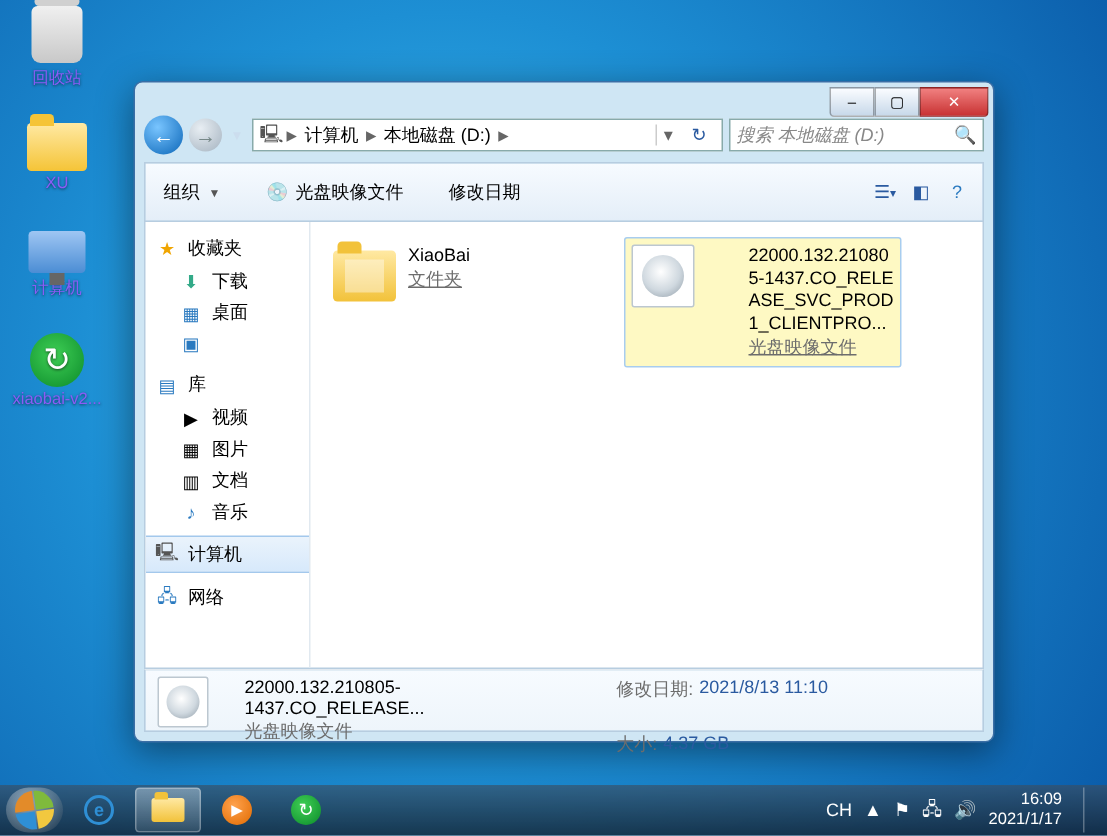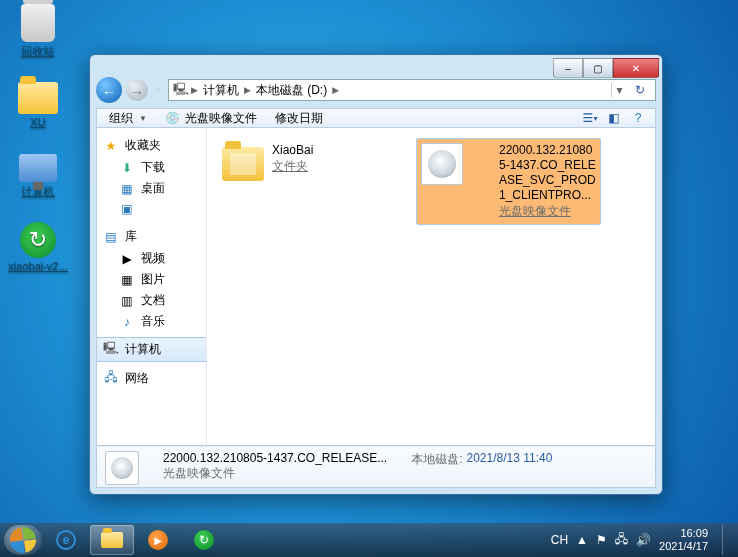--- a/index.html
+++ b/index.html
@@ -1,19 +1,19 @@
 <!DOCTYPE html>
 <html><head>
 <meta charset="utf-8">
 <style>
 * { box-sizing: border-box; margin: 0; padding: 0; font-family: "Microsoft YaHei", "Segoe UI", Tahoma, sans-serif; }
 body { width: 738px; height: 557px; background: radial-gradient(circle at 40% 45%, #3fbced 0%, #1d8fd4 45%, #0a5aa8 100%); position: relative; overflow: hidden; font-size: 12px; }
 
 
-.dicon { position:absolute; width:60px; text-align:center; color:#0c4a6e; text-shadow:0 1px 2px rgba(0,0,0,.6); cursor:pointer;text-decoration:underline; }
+.dicon { position:absolute; width:60px; text-align:center; color:#8b5cf6; text-shadow:0 1px 2px rgba(0,0,0,.6); cursor:pointer; }
 .dicon .gly { width:40px; height:40px; margin:0 auto 2px; display:flex; align-items:center; justify-content:center; font-size:30px; }
 .dicon .lbl { font-size:11px; }
 .trash .gly { background:linear-gradient(#f0f0f0,#c8c8c8); border-radius:4px 4px 6px 6px; width:34px; height:38px; position:relative;}
 .trash .gly::before{content:"";position:absolute;top:-6px;left:2px;right:2px;height:6px;background:#d0d0d0;border-radius:4px;}
 .folder-x .gly{background:linear-gradient(#ffe9a3,#f5c437);border-radius:3px;position:relative;width:40px;height:32px;margin-top:6px;}
 .folder-x .gly::before{content:"";position:absolute;top:-6px;left:2px;width:16px;height:8px;background:#f5c437;border-radius:3px 3px 0 0;}
 .pc .gly{background:linear-gradient(#9fc6f3,#4b8dd4);border-radius:3px;position:relative;width:38px;height:28px;margin-top:6px;}
 .pc .gly::after{content:"";position:absolute;bottom:-8px;left:14px;width:10px;height:8px;background:#666;}
 .xb .gly{background:radial-gradient(circle at 45% 40%,#3fcf55,#0b8a2a);border-radius:50%;width:36px;height:36px;margin-top:2px;position:relative;}
 .xb .gly::after{content:"↻";color:#fff;font-size:22px;position:absolute;inset:0;display:flex;align-items:center;justify-content:center;}
@@ -33,21 +33,21 @@
 .navbtn.fwd{background:radial-gradient(circle at 35% 30%,#e8eef3,#a5b3c0);color:#788; width:22px;height:22px;}
 .navdrop{width:12px;height:22px;display:flex;align-items:center;justify-content:center;color:#cde;font-size:9px;cursor:pointer;}
 .breadcrumb{flex:1;background:#fff;border:1px solid #8aa;height:22px;display:flex;align-items:center;padding:0 4px;gap:2px;}
 .breadcrumb .seg{padding:0 3px;cursor:pointer;}
 .breadcrumb .chev{color:#666;font-size:9px;}
 .bcdrp{width:16px;text-align:center;color:#666;border-left:1px solid #ccc;cursor:pointer;}
 .refresh{width:22px;text-align:center;color:#2a5aa0;cursor:pointer;}
 .search{width:170px;background:#fff;border:1px solid #8aa;height:22px;display:flex;align-items:center;padding:0 4px;color:#888;font-style:italic;}
 .search span:last-child{margin-left:auto;font-style:normal;color:#3a6ea5;cursor:pointer;}
 
-.toolbar{height:20px;background:linear-gradient(#f7fbff,#e4eef8);border:1px solid #b7cde0;display:flex;align-items:center;padding:0 6px;margin-top:5px;gap:6px;}
+.toolbar{height:40px;background:linear-gradient(#f7fbff,#e4eef8);border:1px solid #b7cde0;display:flex;align-items:center;padding:0 6px;margin-top:5px;gap:18px;}
 .tbtn{display:flex;align-items:center;gap:4px;padding:2px 6px;cursor:pointer;border-radius:2px;}
 .tbtn .dd{font-size:8px;color:#555;margin-left:2px;}
 .toolbar .right{margin-left:auto;display:flex;gap:2px;}
 .toolbar .iconbtn{width:22px;height:20px;display:flex;align-items:center;justify-content:center;cursor:pointer;color:#2a5aa0;}
 
 .body{flex:1;display:flex;border:1px solid #b7cde0;border-top:none;background:#fff;min-height:0;}
 
 .nav{width:110px;border-right:1px solid #e1e9f0;overflow:auto;padding:6px 0;}
 .navgrp{margin-bottom:6px;}
 .navhdr{display:flex;align-items:center;padding:3px 6px;gap:6px;cursor:pointer;}
@@ -57,21 +57,21 @@
 .star{color:#f0a500;}
 .dl{color:#3a8;}
 .desk{color:#2a7ac0;}
 .recent{color:#2a7ac0;}
 .lib{color:#2a7ac0;}
 .comp{color:#555;}
 .net{color:#2a7ac0;}
 
 .content{flex:1;padding:10px;display:flex;align-items:flex-start;gap:14px;}
 .tile{display:flex;gap:8px;align-items:flex-start;padding:4px;border:1px solid transparent;border-radius:2px;cursor:pointer;width:185px;}
-.tile.sel{background:#fdba74;border-color:#a8cdef;gap:36px;}
+.tile.sel{background:#fef9c3;border-color:#a8cdef;gap:36px;}
 .ticon{width:42px;height:42px;display:flex;align-items:center;justify-content:center;flex:none;}
 .ticon.folder{background:linear-gradient(#ffe9a3,#f2c23a);border-radius:3px;position:relative;height:34px;margin-top:4px;}
 .ticon.folder::before{content:"";position:absolute;top:-6px;left:3px;width:16px;height:8px;background:#f2c23a;border-radius:3px 3px 0 0;}
 .ticon.folder::after{content:"";position:absolute;inset:6px 8px;background:rgba(255,255,255,.4);}
 .ticon.iso{position:relative;}
 .ticon.iso .disc{width:28px;height:28px;border-radius:50%;background:radial-gradient(circle at 45% 40%,#fff,#cfd8df 55%,#8c99a4);position:absolute;top:7px;left:7px;}
 .ticon.iso .sheet{position:absolute;inset:0;border:1px solid #bcc7d0;background:#fff;border-radius:2px;}
 .tinfo{min-width:0;}
 .tinfo .tname{color:#000;word-break:break-all;line-height:1.25;}
 .tinfo .ttype{color:#6d6d6d;text-decoration:underline;}
@@ -144,20 +144,24 @@
     <div class="breadcrumb">
       <span class="nico comp">🖳</span>
       <span class="chev">▶</span>
       <span class="seg">计算机</span>
       <span class="chev">▶</span>
       <span class="seg">本地磁盘 (D:)</span>
       <span class="chev">▶</span>
       <span class="bcdrp" style="margin-left:auto">▾</span>
       <span class="refresh">↻</span>
     </div>
+    <div class="search">
+      <span>搜索 本地磁盘 (D:)</span>
+      <span>🔍</span>
+    </div>
   </div>
 
   <div class="toolbar">
     <div class="tbtn">
         <span>组织</span>
         <span class="dd">▼</span>
       </div>
     <div class="tbtn">
         <span class="nico">💿</span>
         <span>光盘映像文件</span>
@@ -252,22 +256,26 @@
     <div class="bigico">
         <div class="sheet"></div>
         <div class="disc"></div>
       </div>
     <div>
       <div class="name">22000.132.210805-1437.CO_RELEASE...</div>
       <div class="type">光盘映像文件</div>
     </div>
     <div class="cols">
       <div class="cell">
-          <span class="k">本地磁盘:</span>
-          <span class="v">2021/8/13 11:40</span>
+          <span class="k">修改日期:</span>
+          <span class="v">2021/8/13 11:10</span>
+        </div>
+      <div class="cell" style="width:100%">
+          <span class="k">大小:</span>
+          <span class="v">4.37 GB</span>
         </div>
     </div>
   </div>
 </div>
 
 <div class="taskbar">
   <div class="start">
       <div class="orb">
         <div></div>
         <div></div>
@@ -288,17 +296,17 @@
       <div class="xbapp">↻</div>
     </div>
   <div class="tray">
     <span class="ti">CH</span>
     <span class="ti">▲</span>
     <span class="ti">⚑</span>
     <span class="ti">🖧</span>
     <span class="ti">🔊</span>
     <div class="clock">
       <div>16:09</div>
-      <div>2021/4/17</div>
+      <div>2021/1/17</div>
     </div>
     <div class="showdt"></div>
   </div>
 </div>
 
 </body></html>

